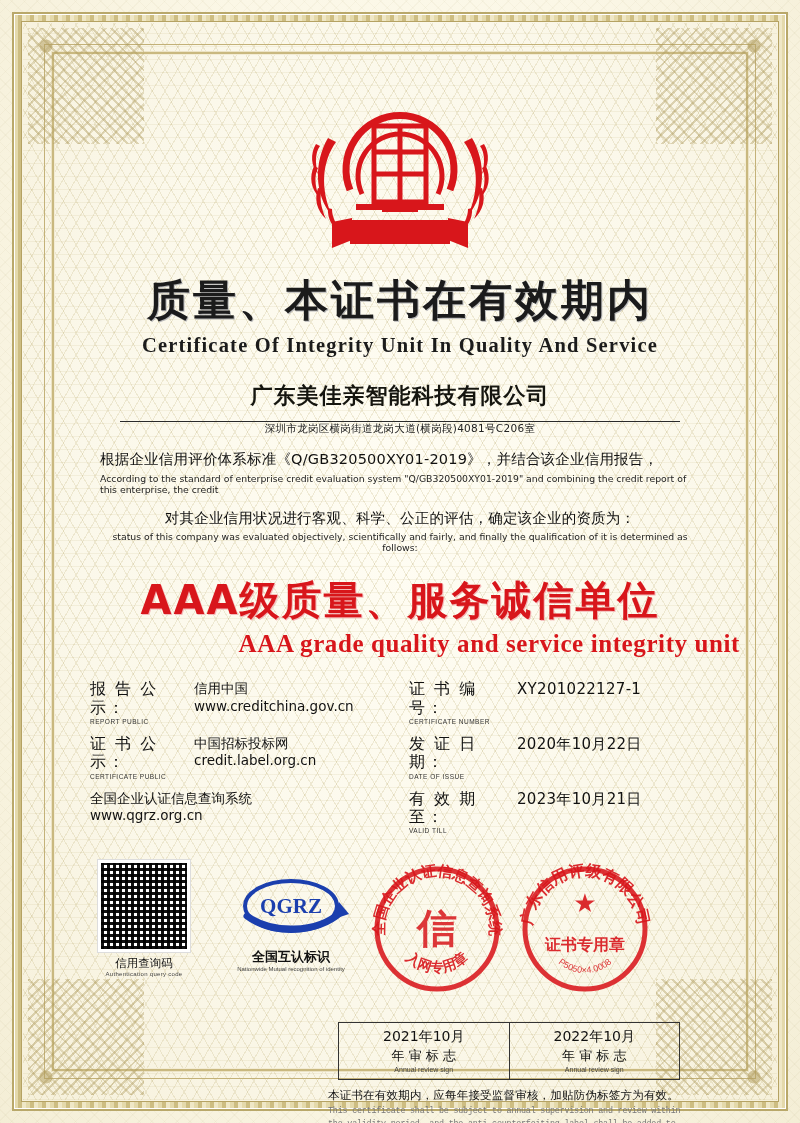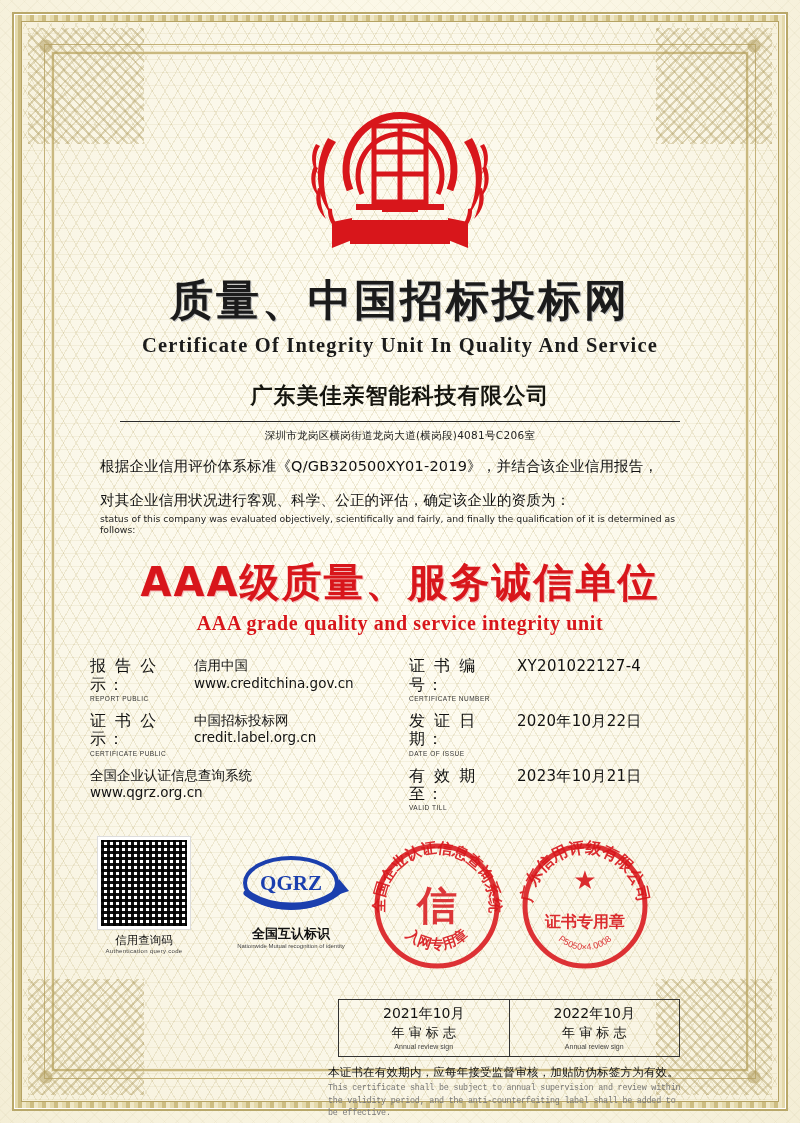--- a/index.html
+++ b/index.html
@@ -123,21 +123,20 @@
   .rule {
     width: 560px;
     height: 1px;
     background: #2a2a2a;
     margin: 10px auto 0;
   }
   .address {
     font-family: "DejaVu Sans", sans-serif;
     font-size: 10.5px;
     color: #222;
-    margin-top: 7px;
     letter-spacing: .3px;
   }
 
   .para {
     width: 600px;
     margin: 14px auto 0;
     text-align: left;
   }
   .para .cn {
     font-family: "DejaVu Sans", sans-serif;
@@ -146,38 +145,39 @@
     letter-spacing: .2px;
     line-height: 1.35;
   }
   .para .en {
     font-family: "DejaVu Sans", sans-serif;
     font-size: 9.3px;
     color: #222;
     margin-top: 3px;
     letter-spacing: 0;
   }
-  .para.second { margin-top: 14px; }
+  .para.second { margin-top: 14px; text-align: center; }
 
   .grade-cn {
     font-family: "DejaVu Sans", sans-serif;
     font-size: 40px;
     font-weight: bold;
     color: #d8161b;
     letter-spacing: 2px;
     margin-top: 20px;
     text-shadow: 1px 1px 0 #f3b9b9;
   }
   .grade-en {
     font-family: "Liberation Serif", serif;
-    font-size: 20px;
+    font-size: 25px;
     font-weight: bold;
     color: #d8161b;
     letter-spacing: .6px;
     margin-top: 2px;
+    text-align: right;
   }
 
   
   .info {
     display: flex;
     width: 620px;
     margin: 22px auto 0;
     text-align: left;
     gap: 18px;
   }
@@ -388,29 +388,30 @@
           <path d="M104 82 h52 M104 104 h52"></path>
           <path d="M130 56 v76"></path>
         </g>
         <g fill="#d8161b">
           <rect x="112" y="136" width="36" height="6"></rect>
           <rect x="86" y="134" width="88" height="6"></rect>
         </g>
       </svg>
     </div>
 
-    <div class="title-cn">质量、中国招标投标网</div>
+    <div class="title-cn">质量、本证书在有效期内</div>
     <div class="title-en">Certificate Of Integrity Unit In Quality And Service</div>
 
     <div class="company">广东美佳亲智能科技有限公司</div>
     <div class="rule"></div>
     <div class="address">深圳市龙岗区横岗街道龙岗大道(横岗段)4081号C206室</div>
 
     <div class="para">
       <div class="cn">根据企业信用评价体系标准《Q/GB320500XY01-2019》，并结合该企业信用报告，</div>
+      <div class="en">According to the standard of enterprise credit evaluation system "Q/GB320500XY01-2019" and combining the credit report of this enterprise, the credit</div>
     </div>
     <div class="para second">
       <div class="cn">对其企业信用状况进行客观、科学、公正的评估，确定该企业的资质为：</div>
       <div class="en">status of this company was evaluated objectively, scientifically and fairly, and finally the qualification of it is determined as follows:</div>
     </div>
 
     <div class="grade-cn">AAA级质量、服务诚信单位</div>
     <div class="grade-en">AAA grade quality and service integrity unit</div>
 
     <div class="info">
@@ -447,21 +448,21 @@
 
       </div>
 
       <div class="info-col info-right">
 
         <div class="info-row">
           <div class="info-label">
             <span class="lbl-cn">证 书 编 号：</span>
             <span class="lbl-en">CERTIFICATE NUMBER</span>
           </div>
-          <div class="info-val">XY201022127-4</div>
+          <div class="info-val">XY201022127-1</div>
         </div>
 
         <div class="info-row">
           <div class="info-label">
             <span class="lbl-cn">发 证 日 期：</span>
             <span class="lbl-en">DATE OF ISSUE</span>
           </div>
           <div class="info-val">2020年10月22日</div>
         </div>
 

